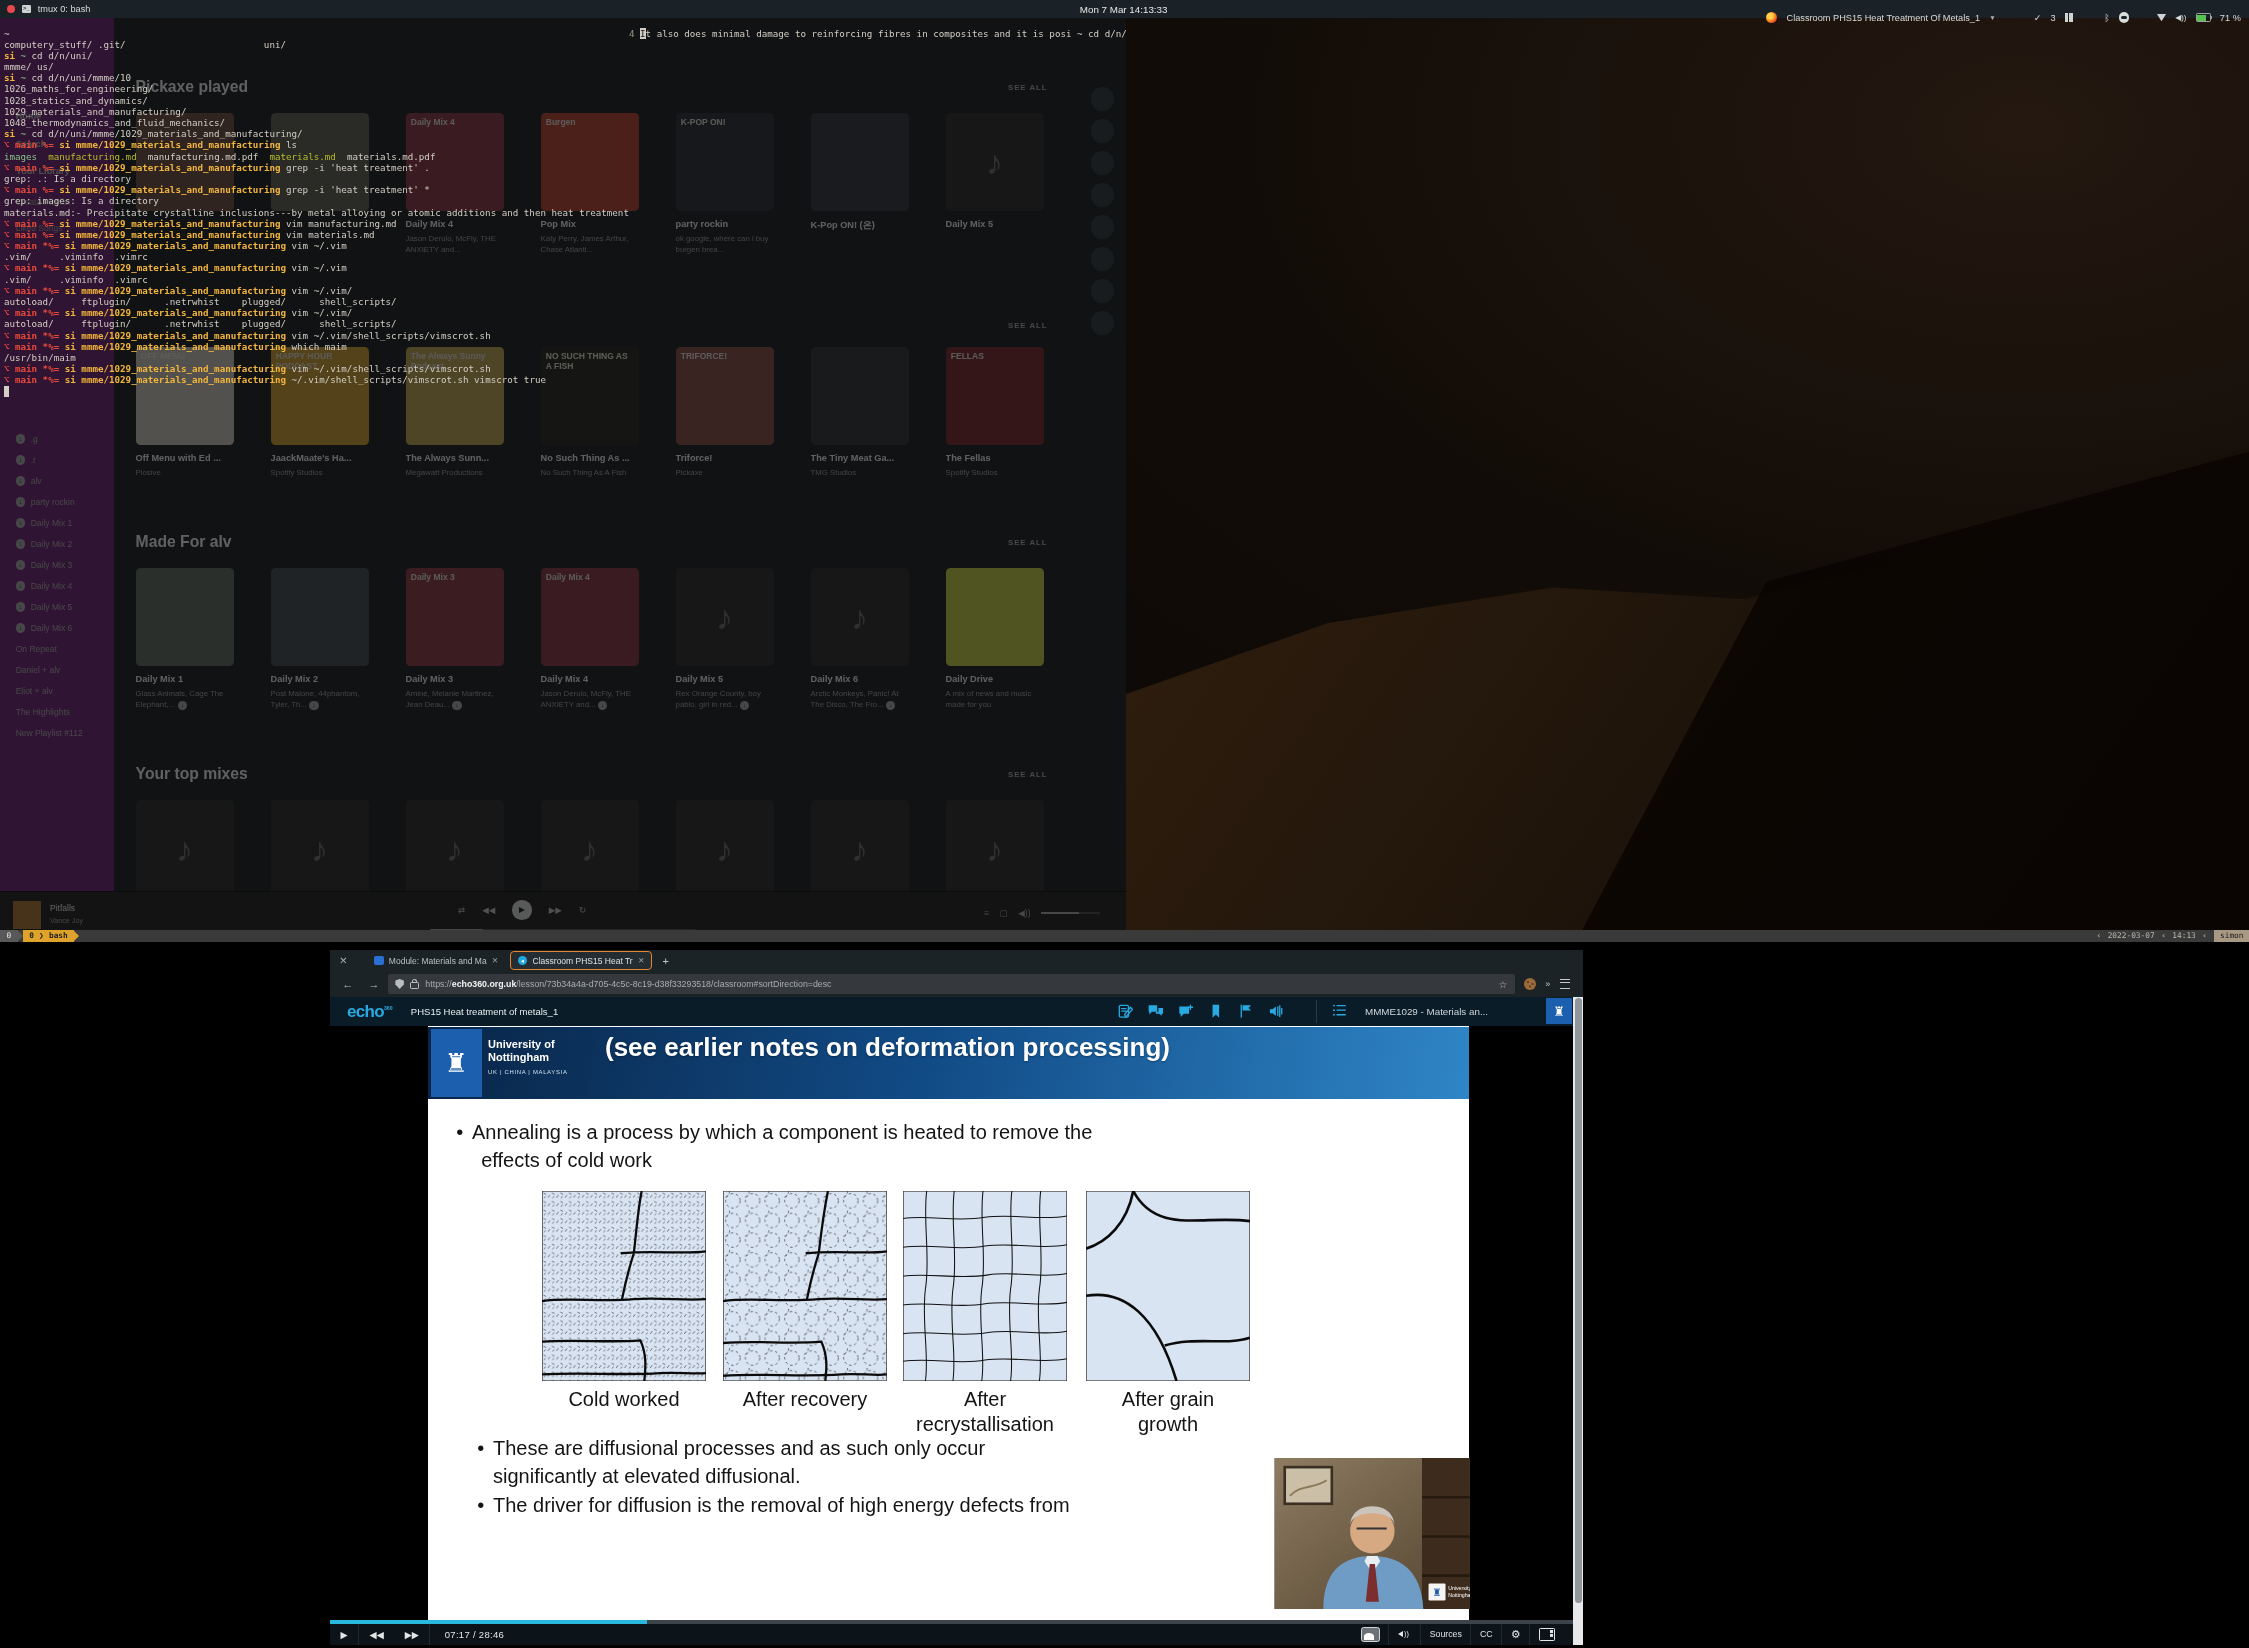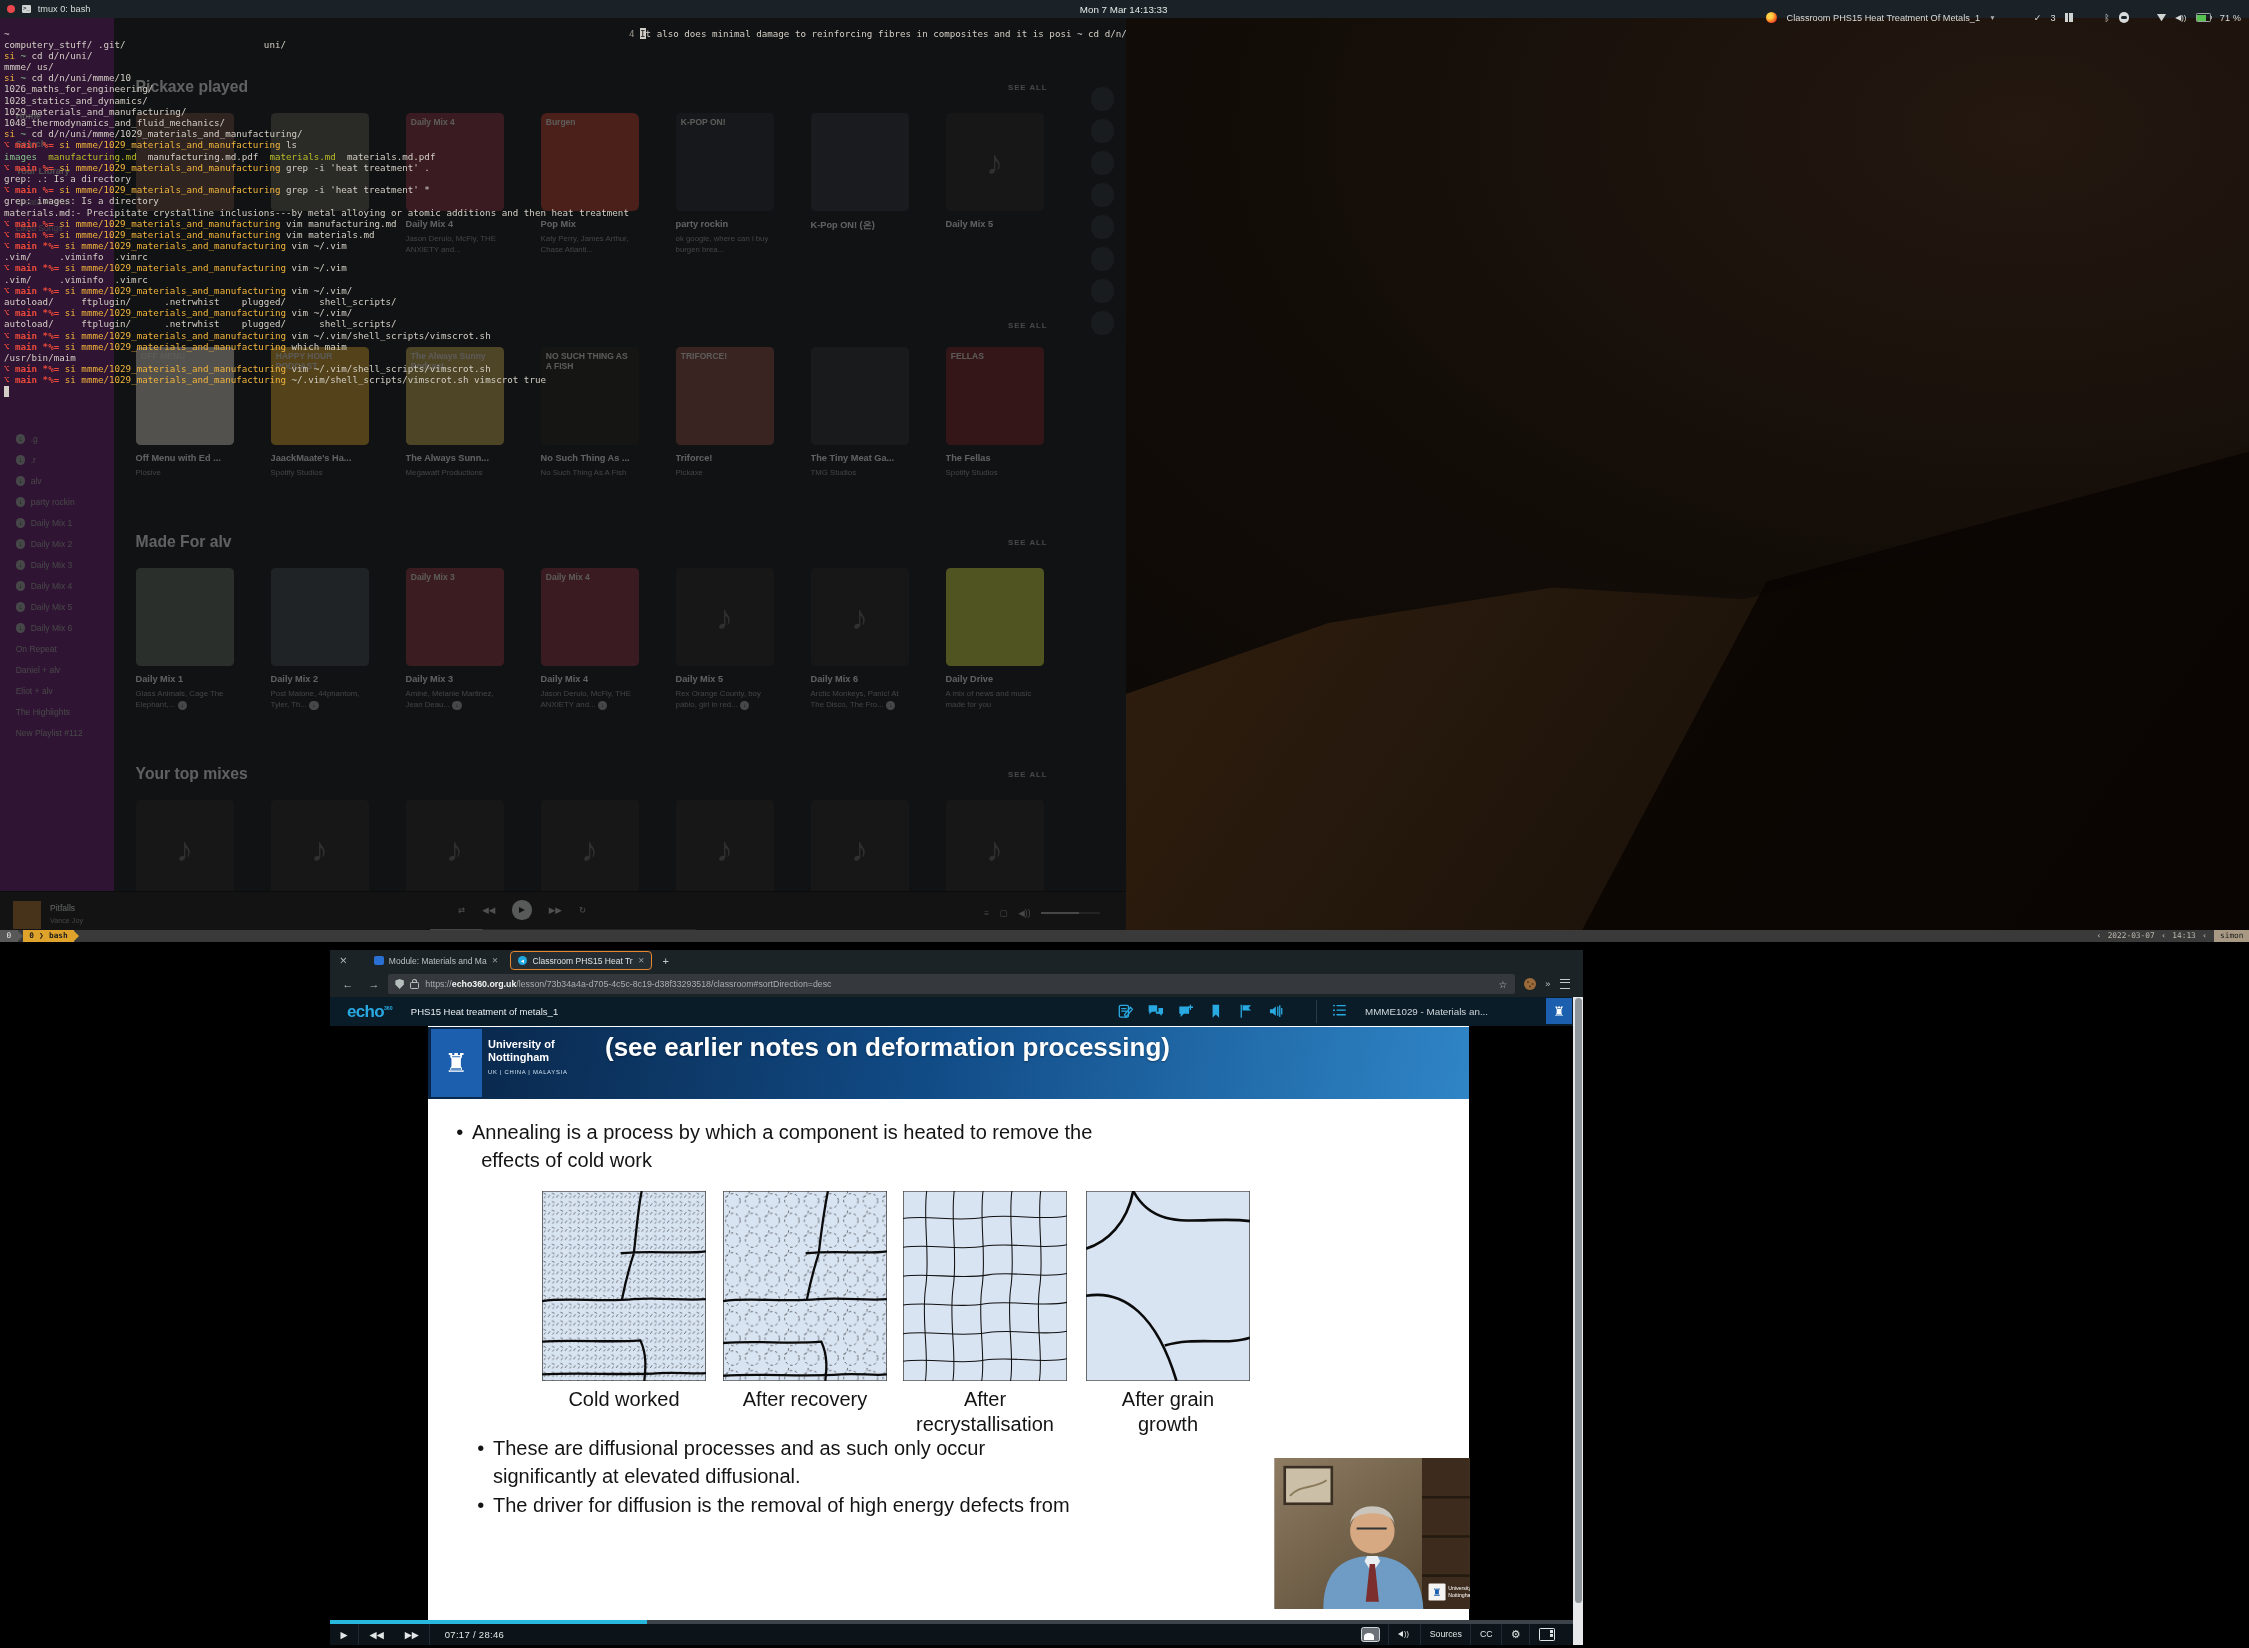--- a/index.html
+++ b/index.html
@@ -64,21 +64,21 @@
   .np-bar{position:absolute;left:430px;top:37px;width:266px;height:2.6px;background:#4a4a4a;border-radius:1.3px;}
   .np-bar i{display:block;height:2.6px;width:20%;background:#b3b3b3;border-radius:1.3px;}
   .np-right{position:absolute;right:26px;top:15.7px;display:flex;gap:10.5px;align-items:center;color:#b3b3b3;font-size:8.5px;}
   .np-vol{width:59px;height:2.6px;background:#4a4a4a;border-radius:1.3px;}
   .np-vol i{display:block;height:2.6px;width:65%;background:#b3b3b3;}
 
   
   .term{left:3.9px;top:27.5px;z-index:10;font-family:"DejaVu Sans Mono",monospace;font-size:9.2px;line-height:11.2px;white-space:pre;}
   .tline{height:11.2px;}
   .ts-p{color:#d3cec5;}
-  .ts-y{color:#f2b53c;font-weight:normal;text-align:center;}
+  .ts-y{color:#f2b53c;font-weight:bold;text-align:center;}
   .ts-r{color:#e8493a;font-weight:bold;}
   .ts-t{color:#86c18b;}
   .ts-g{color:#b8bb26;}
   .ts-d{color:#9a948a;}
   .ts-cur{background:#d3cec5;color:#14171a;}
 
   
   .tmuxbar{left:0;top:930px;width:2250px;height:11.8px;background:#3a3a3a;z-index:12;display:flex;align-items:center;font-family:"DejaVu Sans Mono",monospace;font-size:7.8px;color:#bdb8ae;}
   .seg{height:11.8px;display:flex;align-items:center;padding:0 6.5px;}
   .seg-grey{background:#585858;color:#e8e8e8;}
@@ -332,21 +332,21 @@
           <div class="card">
             <div class="card-art" style="background: rgb(140, 47, 63);">
 
               <span class="art-label">Daily Mix 4</span>
             </div>
             <div class="card-title">Daily Mix 4</div>
             <div class="card-sub">Jason Derulo, McFly, THE ANXIETY and...</div>
           </div>
 
           <div class="card">
-            <div class="card-art" style="background: rgb(194, 59, 42); border-radius: 6px;">
+            <div class="card-art" style="background: rgb(194, 59, 42);">
 
               <span class="art-label">Burgen</span>
             </div>
             <div class="card-title">Pop Mix</div>
             <div class="card-sub">Katy Perry, James Arthur, Chase Atlanti...</div>
           </div>
 
           <div class="card">
             <div class="card-art" style="background: rgb(35, 38, 46);">
 

